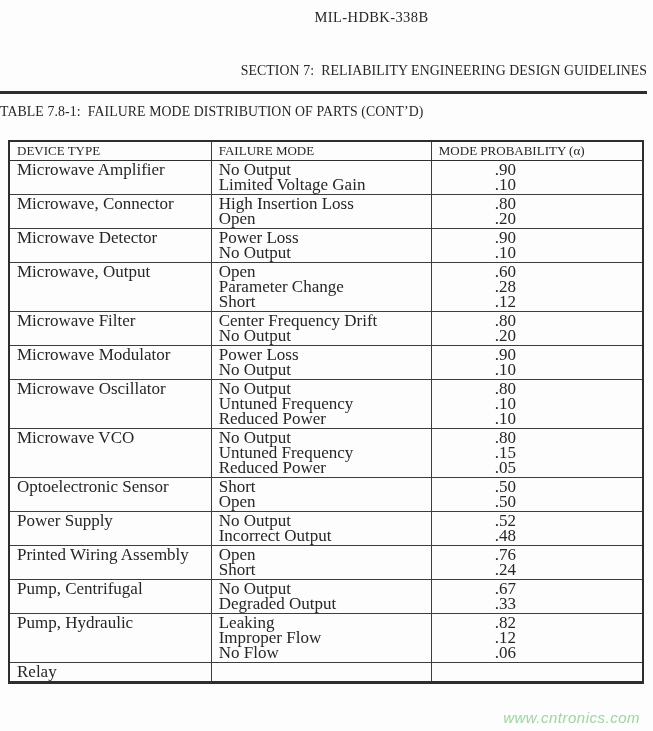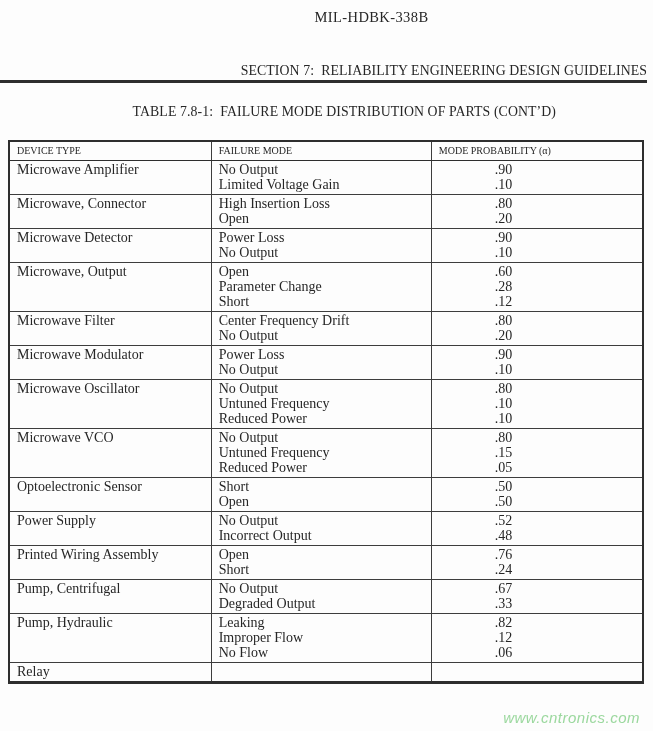--- a/index.html
+++ b/index.html
@@ -12,51 +12,51 @@
     overflow: hidden;
   }
   .doc-header {
     position: absolute; top: 9px; left: 0; width: 653px;
     text-align: center;
     font-size: 14.5px; letter-spacing: 0.4px; margin-left: 45px;
   }
   .section-heading {
     position: absolute; top: 63px; left: 0; width: 647px;
     text-align: right;
-    padding-bottom: 1px;
+    padding-bottom: 12px;
     border-bottom: 3px solid #2e2e2e;
     font-size: 13.8px; letter-spacing: 0.1px;
   }
   .table-title {
     position: absolute; top: 104px; left: 0; width: 556px;
-    text-align: right;
+    text-align: left;
     font-size: 13.8px; letter-spacing: 0.1px;
   }
   table.failure-table {
     position: absolute; top: 140px; left: 8px;
     width: 636px;
     border-collapse: collapse;
     table-layout: fixed;
     border: 2px solid #2e2e2e;
     border-bottom-width: 3px;
   }
   .failure-table th, .failure-table td {
     border: 1px solid #3d3d3d;
     vertical-align: top;
     font-weight: normal;
     text-align: left;
-    font-size: 14px;
+    font-size: 17px;
     line-height: 15px;
     padding: 1px 6px 2px 7px;
     overflow: hidden;
     white-space: nowrap;
   }
   .failure-table thead th {
     border-bottom: 1.5px solid #2e2e2e;
-    font-size: 10px;
+    font-size: 13px;
     padding-top: 1px; padding-bottom: 2px;
   }
   .col-device { width: 192px; }
   .col-mode   { width: 209px; }
   .col-alpha  { width: 201px; }
   td.alpha-cell { padding-left: 8px; }
   .alpha-line { padding-left: 55px; }
   .watermark {
     position: absolute;
     right: 13px; bottom: 5px;

